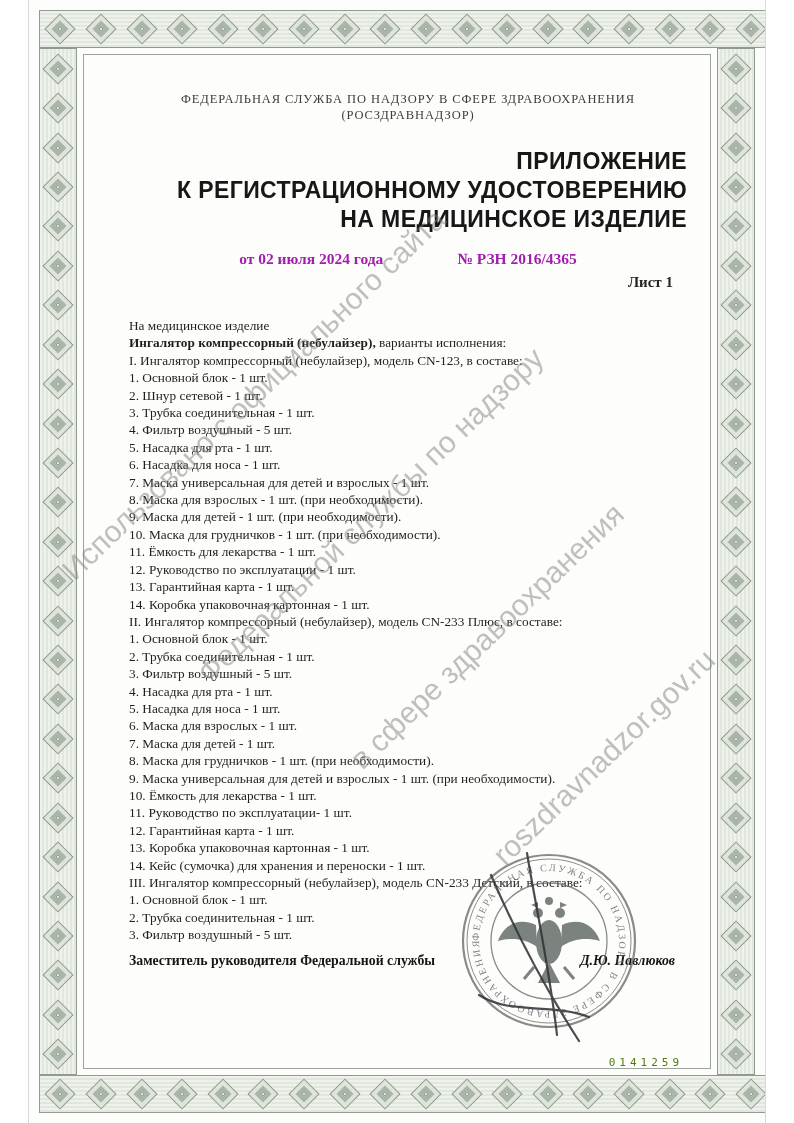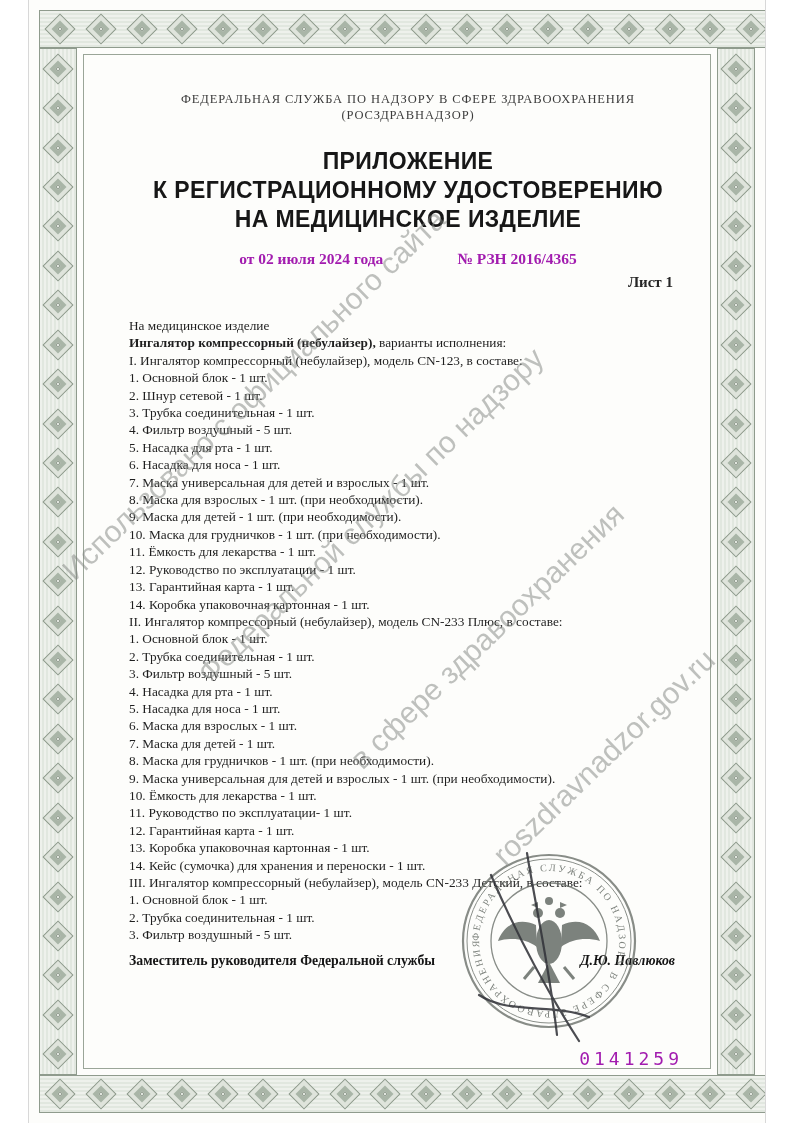--- a/index.html
+++ b/index.html
@@ -23,21 +23,21 @@
   .motif { width:22px; height:22px; flex:0 0 auto; transform:rotate(45deg);
            background:#dfe4dc; border:1.5px solid #8c988a; position:relative; }
   .motif::before { content:""; position:absolute; inset:4px; background:#a9b5a7; }
   .motif::after  { content:""; position:absolute; inset:8px; background:#eef1ec;
                    border:1px solid #8c988a; }
   .inner-line { position:absolute; inset:54px; border:1px solid #9aa598; z-index:1; }
 
   
   .content { position:absolute; left:100px; right:78px; top:92px; z-index:3; color:#262626; }
   .org-header { text-align:center; font-size:12.5px; letter-spacing:.9px; color:#3c3c3c; line-height:15.5px; }
-  .doc-title  { text-align:center; font-family:"Liberation Sans", sans-serif; font-weight:bold;
+  .doc-title  { text-align:right; font-family:"Liberation Sans", sans-serif; font-weight:bold;
                 font-size:23px; line-height:29px; letter-spacing:.4px; margin-top:24px; color:#171717; }
   .meta-row { display:flex; justify-content:center; gap:74px; font-weight:bold;
               font-size:15.5px; margin-top:16px; color:#a21caf; }
   .sheet-row { text-align:right; font-weight:bold; font-size:15px; margin-top:6px; padding-right:14px; }
   .body-text { margin-top:26px; font-size:13.3px; line-height:17.4px; color:#1f1f1f; }
   .body-text .line { white-space:nowrap; }
   .dev-line b { font-weight:bold; }
   .sig-row { display:flex; justify-content:space-between; align-items:center;
              font-weight:bold; font-size:13.8px; line-height:17.5px; margin-top:8px; color:#151515; }
   .sig-name { padding-right:12px;font-style:italic; }
@@ -45,22 +45,22 @@
   
   .watermark { position:absolute; left:-70px; top:240px; width:940px; z-index:5;
                transform:rotate(-44deg); text-align:center; pointer-events:none; }
   .watermark div { font-family:"Liberation Sans", sans-serif; font-size:30px;
                    line-height:168px; white-space:nowrap; color:rgba(128,131,128,.5); }
 
   
   .seal-wrap { position:absolute; left:428px; top:845px; z-index:4; }
   .sig-strokes { position:absolute; left:428px; top:845px; z-index:6; pointer-events:none; }
   .serial { position:absolute; right:82px; bottom:54px; z-index:6;
-            font-family:"DejaVu Sans Mono", monospace; font-size:18px;
-            letter-spacing:4px; color:#a21caf; }
+            font-family:"DejaVu Sans Mono", monospace; font-size:11px;
+            letter-spacing:4px; color:#4d7c0f; }
 </style>
 </head>
 <body>
 
 <div class="page">
 
   <div class="border-strip strip-top">
       <div class="motif"></div>
       <div class="motif"></div>
       <div class="motif"></div>

